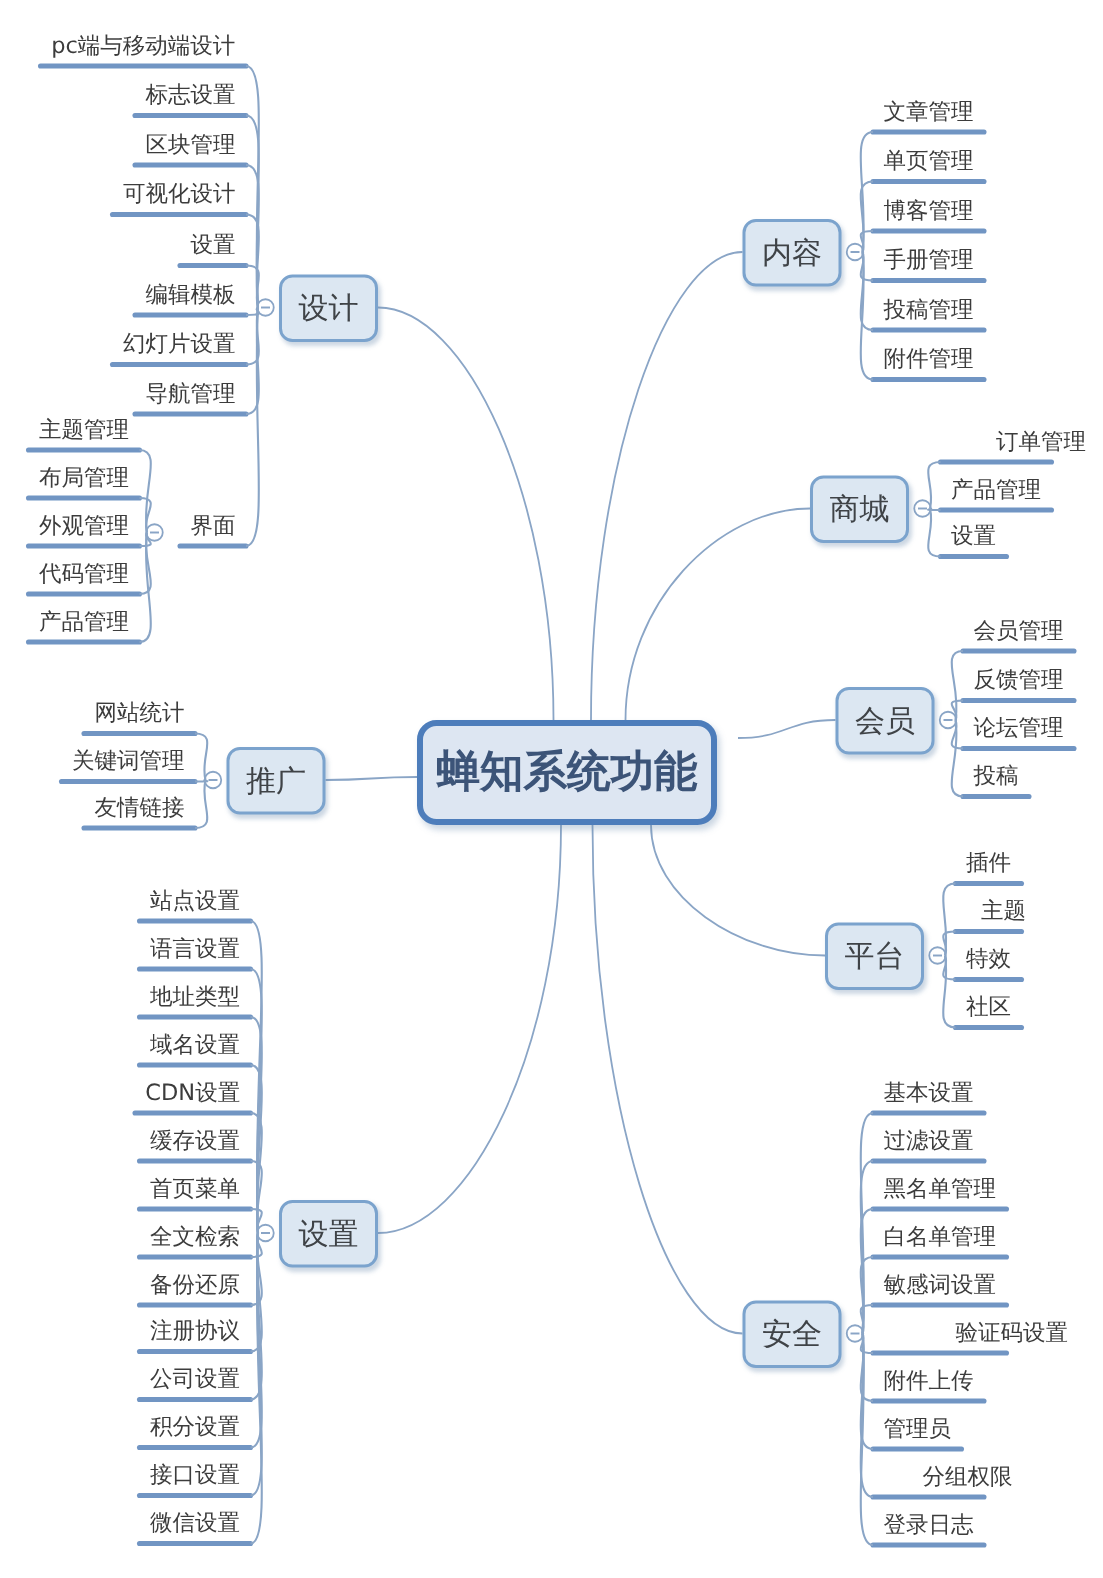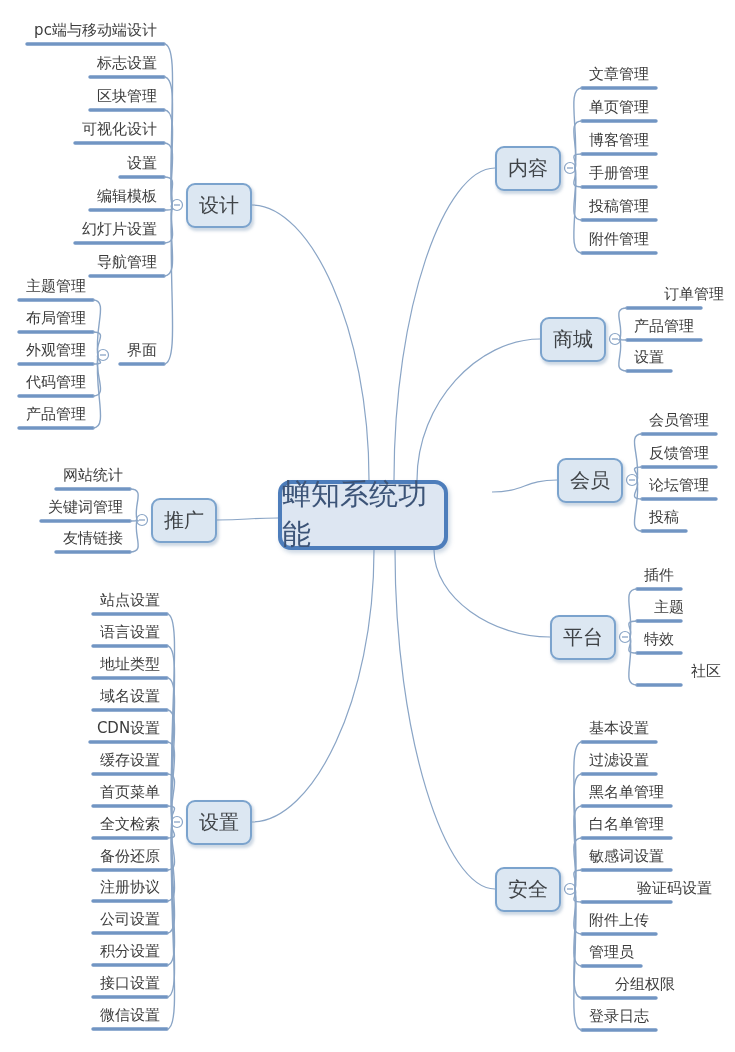--- a/index.html
+++ b/index.html
@@ -19,24 +19,24 @@
     font-size:15px;line-height:20px;color:var(--leaf-text);
   }
   .topic{
     position:absolute;width:66px;height:45px;box-sizing:border-box;
     display:flex;align-items:center;justify-content:center;
     background:var(--node-fill);border:2.2px solid var(--node-border);border-radius:9px;
     font-size:20px;color:var(--topic-text);
     box-shadow:1.5px 2.5px 3px rgba(110,140,175,.35);
   }
   .central{
-    position:absolute;left:278px;top:480px;width:170px;height:70px;box-sizing:border-box;
+    position:absolute;left:278px;top:480px;width:200px;height:70px;box-sizing:border-box;
     display:flex;align-items:center;justify-content:center;z-index:3;
     background:var(--central-fill);border:4.5px solid var(--central-border);border-radius:13px;
-    font-size:29px;font-weight:normal;color:var(--central-text);
+    font-size:29px;font-weight:bold;color:var(--central-text);
     box-shadow:2px 3px 4px rgba(110,140,175,.35);
   }
   .watermark{
     position:absolute;left:527px;top:997px;z-index:5;white-space:nowrap;
     font-size:27px;color:var(--wm-text);opacity:.55;letter-spacing:1px;
   }
 </style>
 </head>
 <body>
 
@@ -230,21 +230,21 @@
       <div class="leaf" style="left: 679px; top: 410px;">会员管理</div>
       <div class="leaf" style="left: 679px; top: 443px;">反馈管理</div>
       <div class="leaf" style="left: 679px; top: 475px;">论坛管理</div>
       <div class="leaf" style="left: 664px; top: 507px;">投稿</div>
       <div class="leaf" style="left: 93px; top: 465px;">网站统计</div>
       <div class="leaf" style="left: 85.5px; top: 497px;">关键词管理</div>
       <div class="leaf" style="left: 93px; top: 528px;">友情链接</div>
       <div class="leaf" style="left: 659px; top: 565px;">插件</div>
       <div class="leaf" style="left: 669px; top: 597px;">主题</div>
       <div class="leaf" style="left: 659px; top: 629px;">特效</div>
-      <div class="leaf" style="left: 659px; top: 661px; margin-left: 47px;">社区</div>
+      <div class="leaf" style="left: 659px; top: 661px;">社区</div>
       <div class="leaf" style="left: 130px; top: 590px;">站点设置</div>
       <div class="leaf" style="left: 130px; top: 622px;">语言设置</div>
       <div class="leaf" style="left: 130px; top: 654px;">地址类型</div>
       <div class="leaf" style="left: 130px; top: 686px; text-align: right;">域名设置</div>
       <div class="leaf" style="left: 128.5px; top: 718px;">CDN设置</div>
       <div class="leaf" style="left: 130px; top: 750px;">缓存设置</div>
       <div class="leaf" style="left: 130px; top: 782px;">首页菜单</div>
       <div class="leaf" style="left: 130px; top: 814px;">全文检索</div>
       <div class="leaf" style="left: 130px; top: 846px;">备份还原</div>
       <div class="leaf" style="left: 130px; top: 877px;">注册协议</div>

